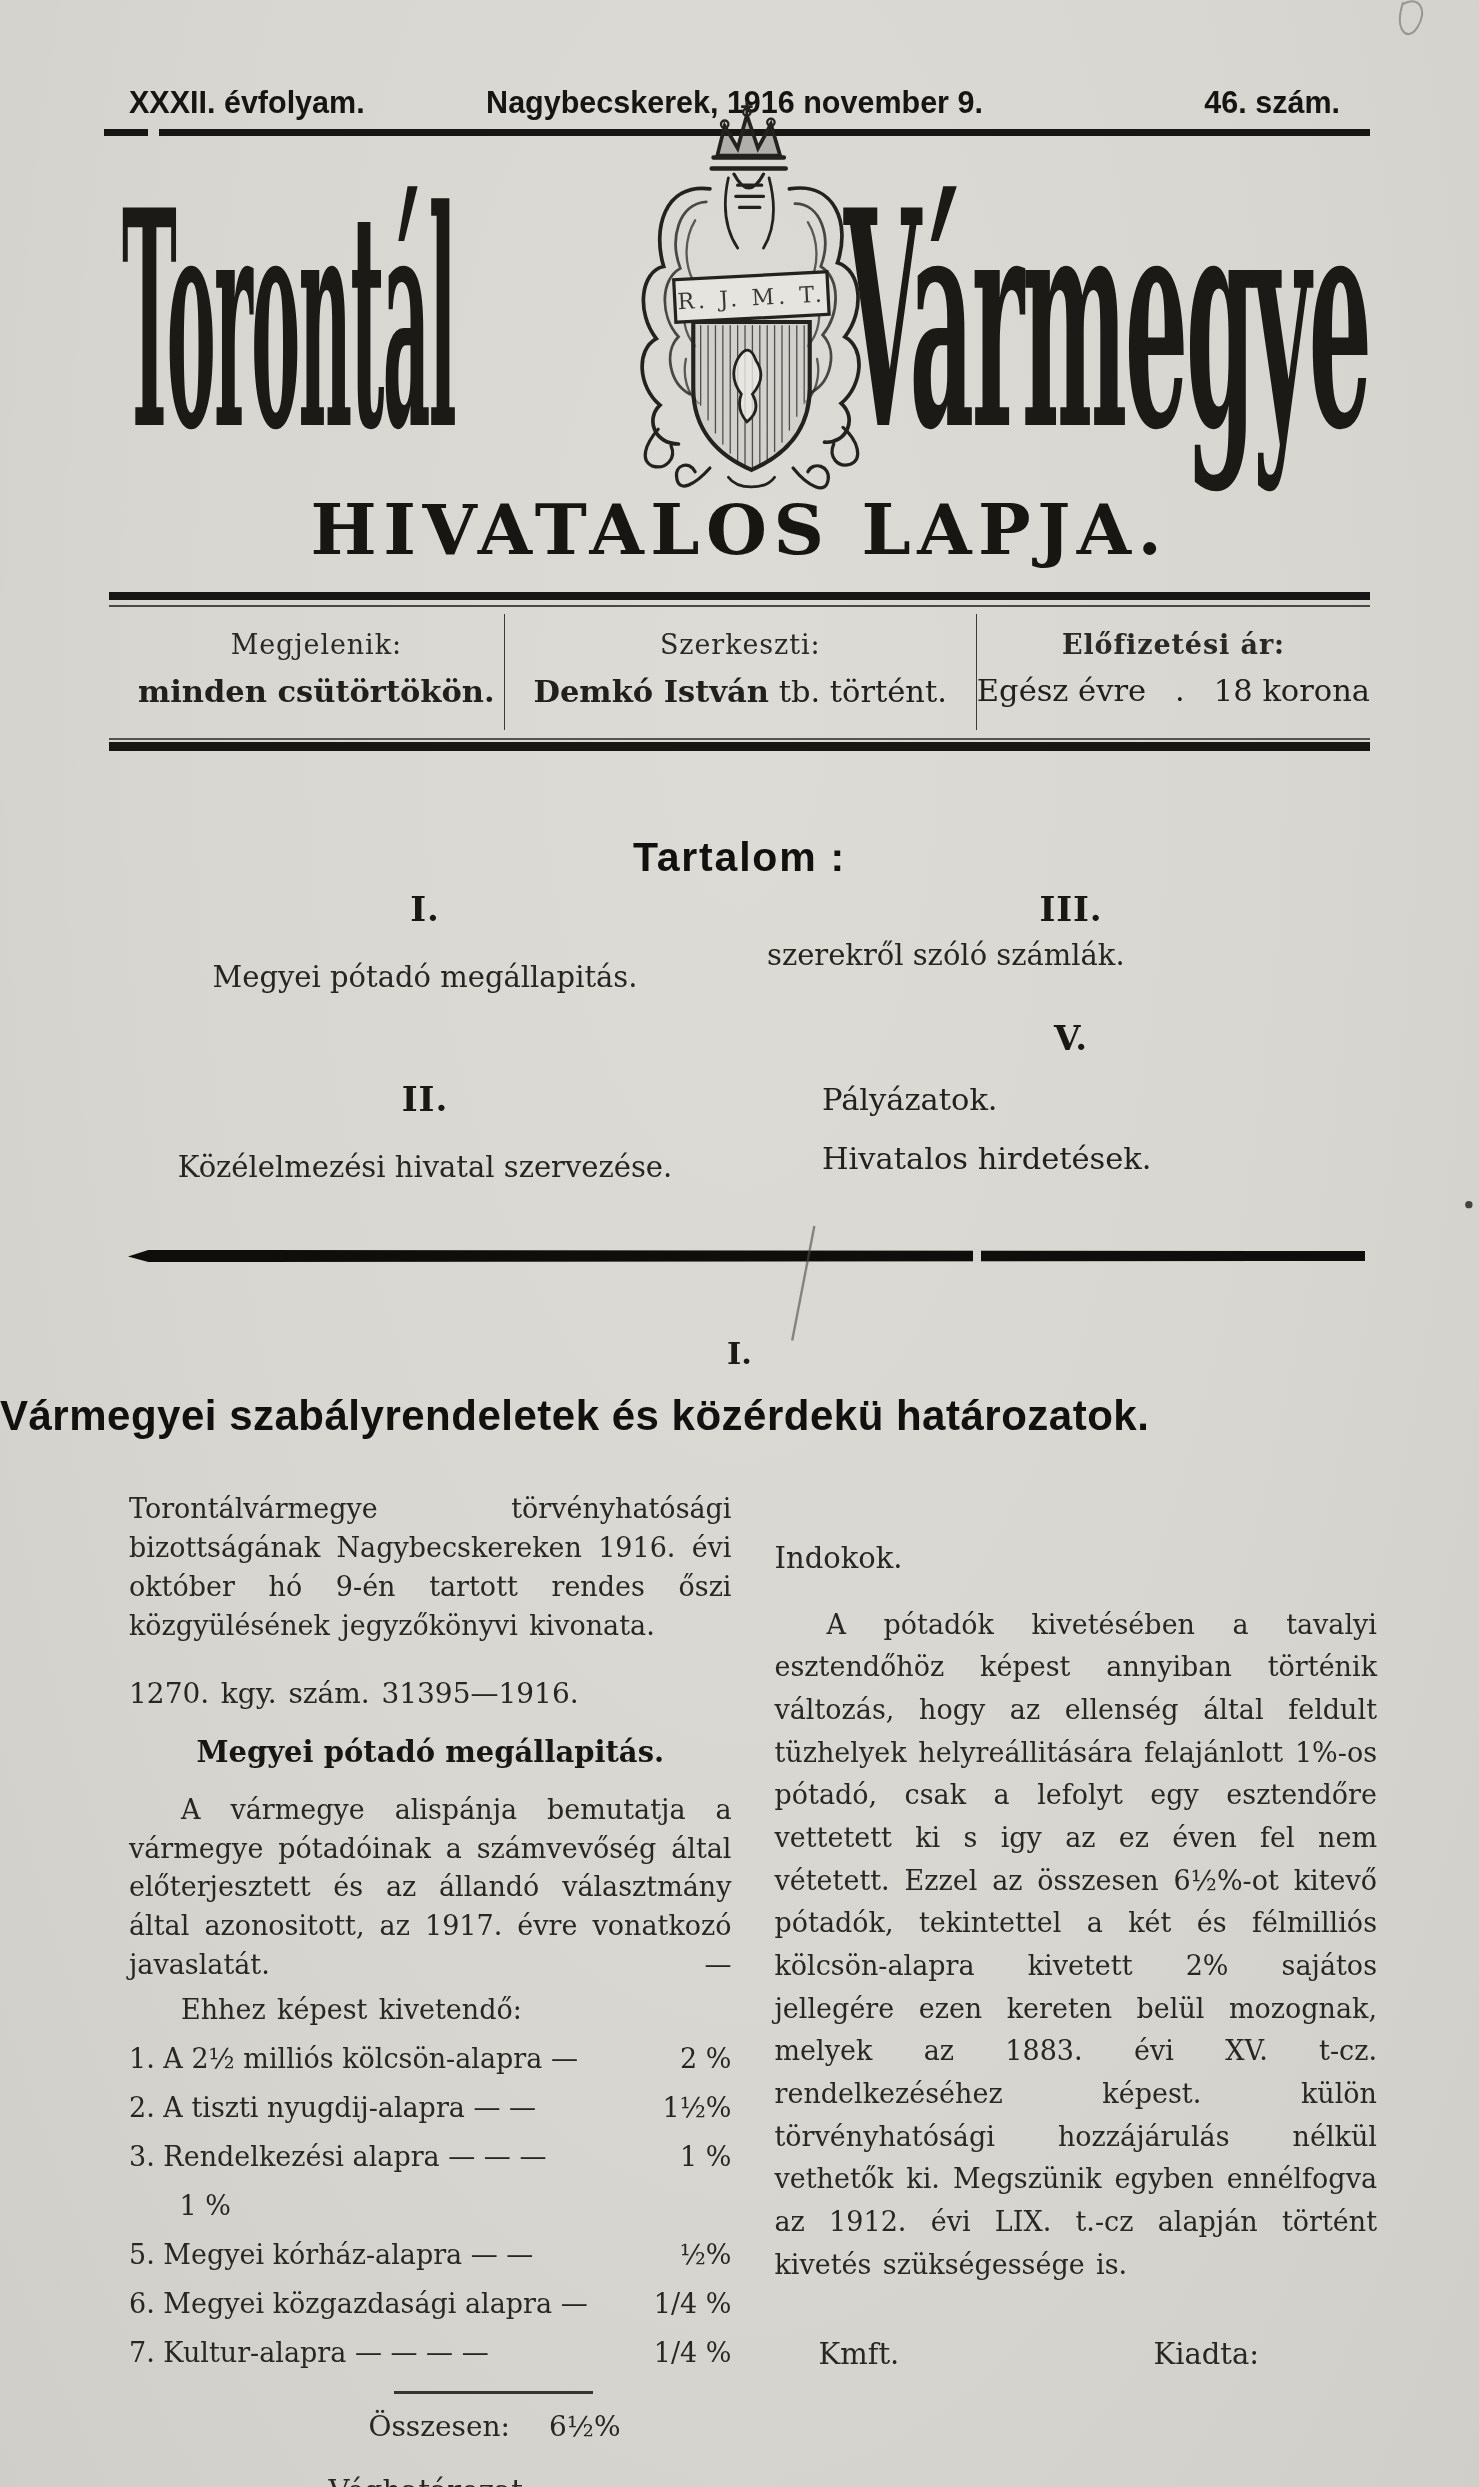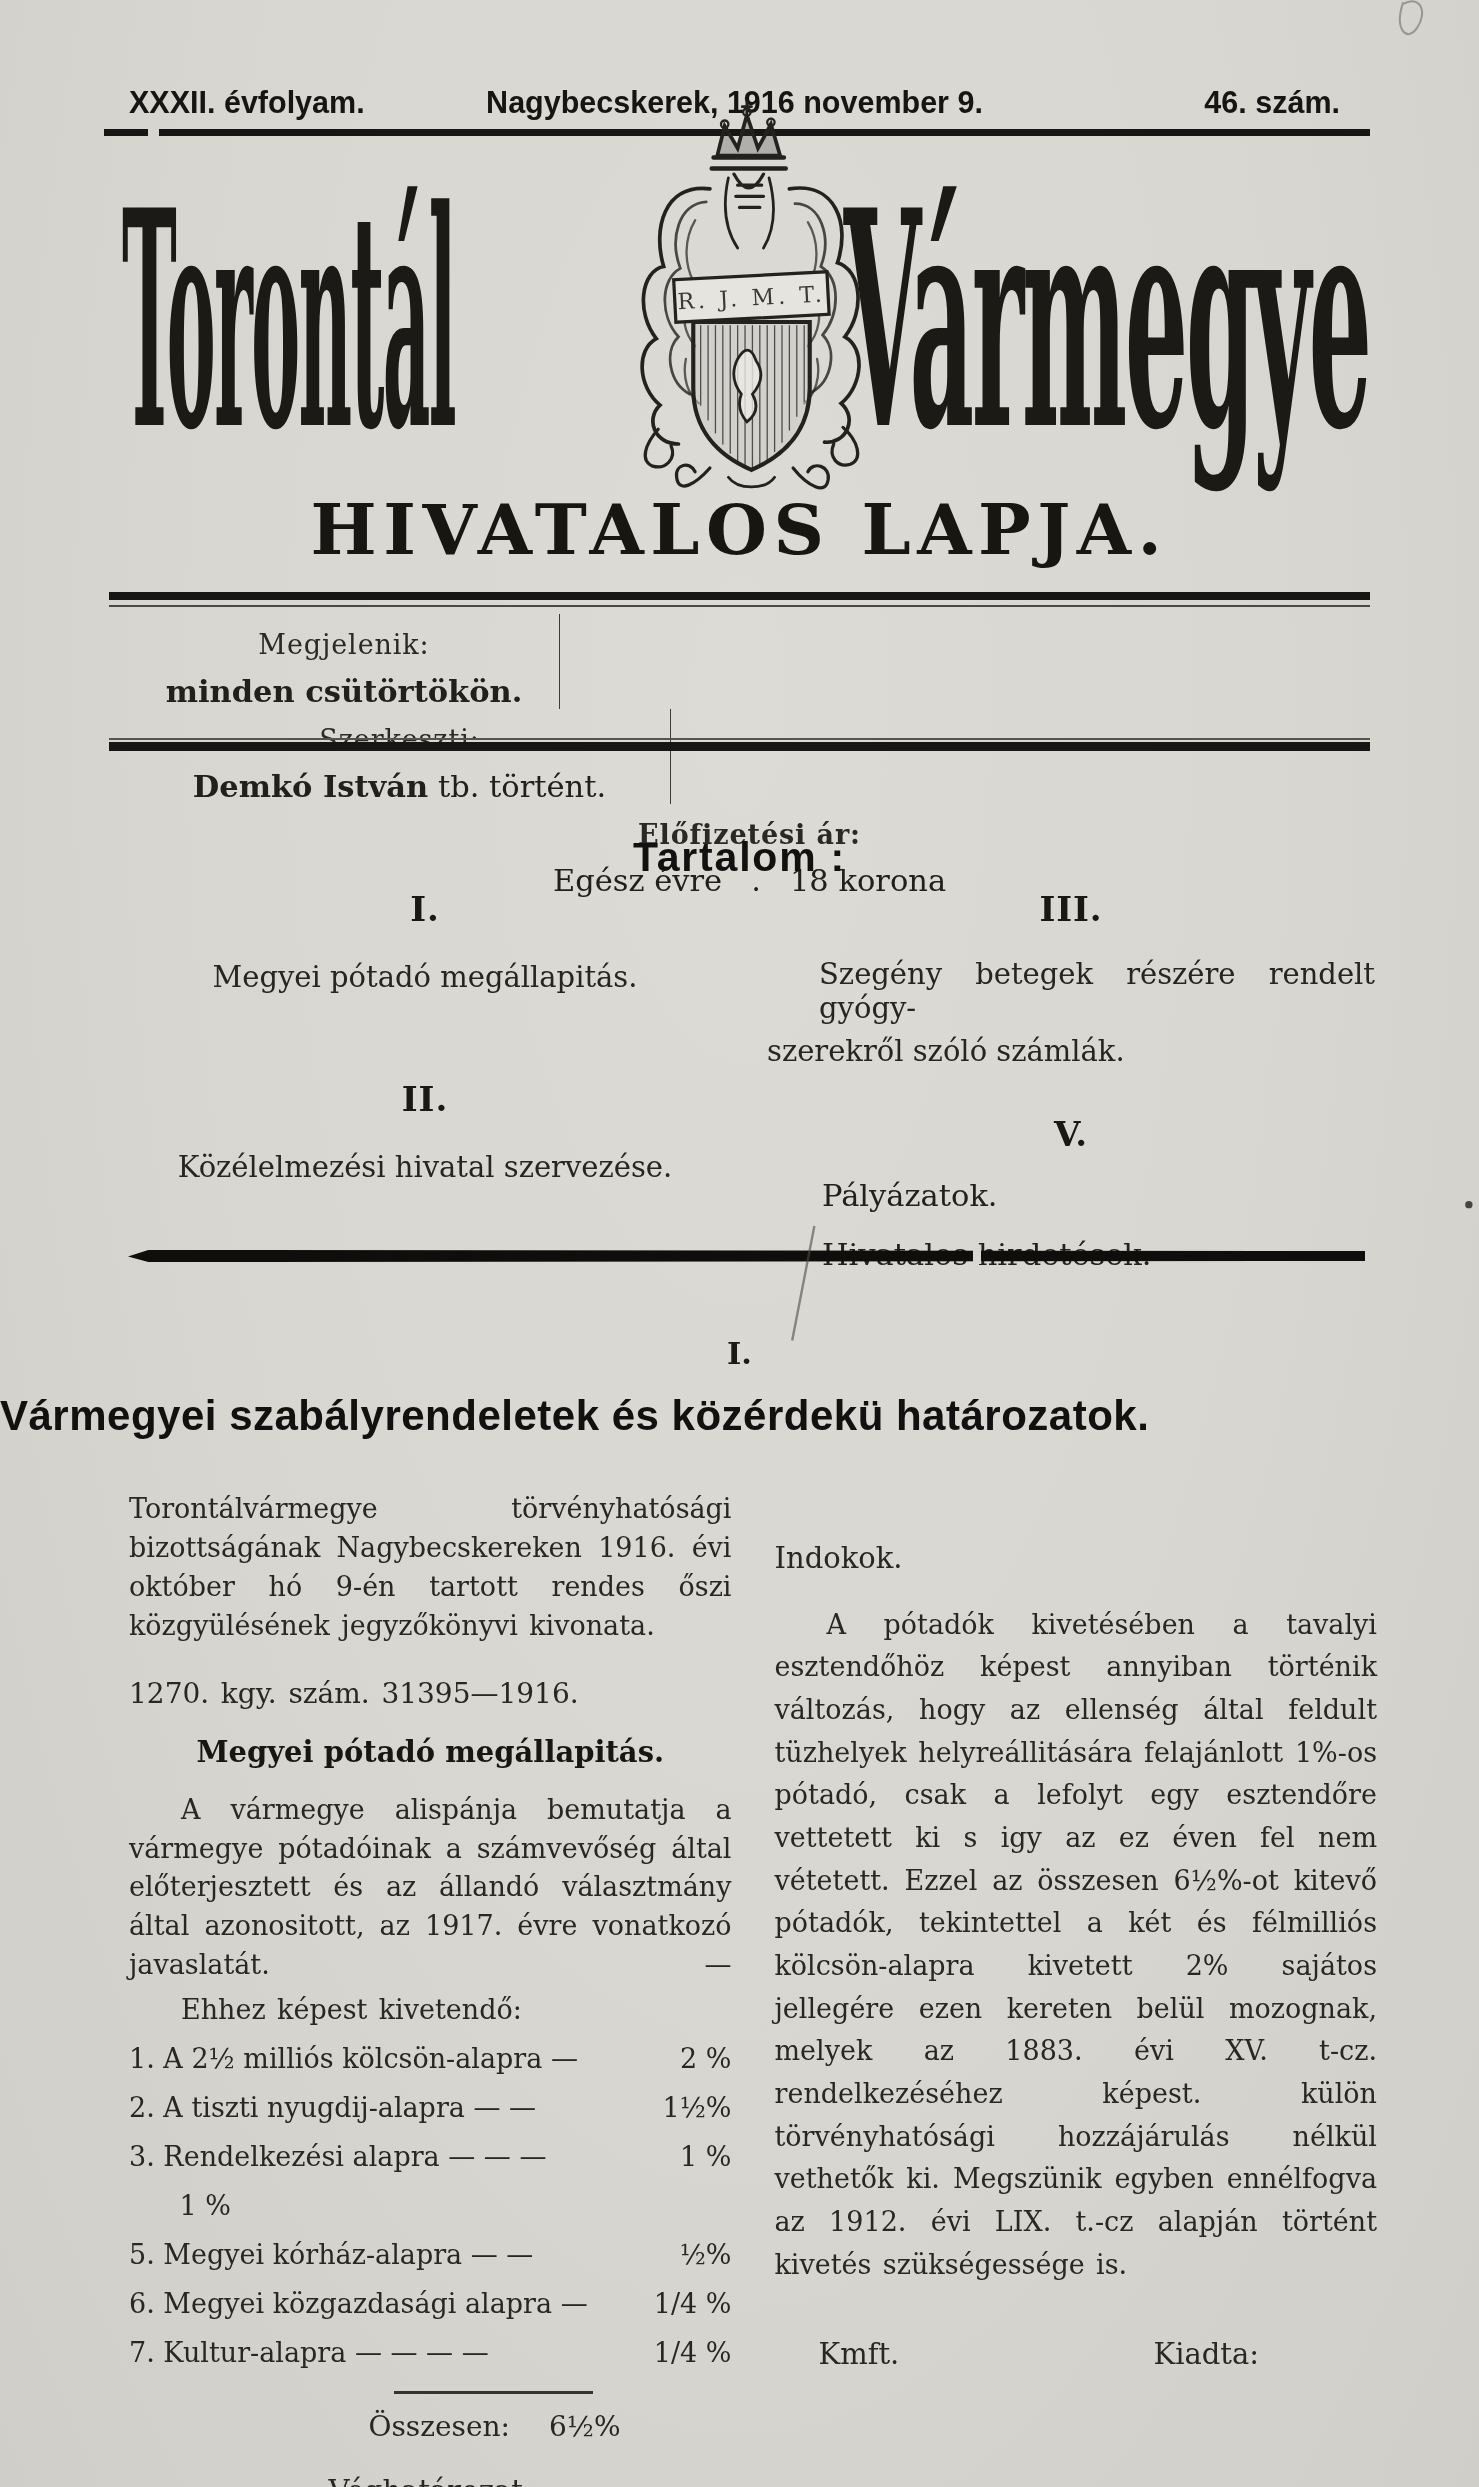--- a/index.html
+++ b/index.html
@@ -23,21 +23,21 @@
   .mast-left{position:absolute; left:122px; top:28px; width:370px; height:305px; display:flex; align-items:center;}
   .mast-left .mast-word{transform:scale(0.37,1.5); transform-origin:left center;}
   .mast-right{position:absolute; right:109px; top:28px; width:499px; height:305px; display:flex; align-items:center; justify-content:flex-end;}
   .mast-right .mast-word{transform:scale(0.50,1.5); transform-origin:right center;}
   .crest{position:absolute; left:599px; top:-39px; width:305px; height:407px;}
   .subtitle{position:absolute; top:488px; left:0; width:1479px; text-align:center;
     font-family:"DejaVu Serif", serif; font-weight:700; font-size:70px; letter-spacing:6.5px; color:#171613;}
   .sub-rule-a{top:592px; left:109px; right:109px; height:8.3px;}
   .sub-rule-b{top:605px; left:109px; right:109px; height:1.8px; background:#4a4945;}
   
-  .info-bar{position:absolute; top:614px; left:129px; right:109px; height:116px; display:flex;flex-direction:column;}
+  .info-bar{position:absolute; top:614px; left:129px; right:109px; height:116px; display:flex;}
   .info-cell{padding-top:15px; text-align:center;}
   .info-c1{width:430px; border-right:1.8px solid #3c3b38;}
   .info-c2{width:541px; border-right:1.8px solid #3c3b38;}
   .info-c3{flex:1;}
   .info-label{font-size:27px; letter-spacing:0.9px; color:#2a2926;}
   .info-value{font-size:30.5px; margin-top:13px; color:#21201d;}
   .b{font-weight:bold;}
   .pre{white-space:pre;}
   .info-rule-a{top:738px; left:109px; right:109px; height:1.8px; background:#55544f;}
   .info-rule-b{top:742px; left:109px; right:109px; height:9.2px;}
@@ -175,21 +175,20 @@
   <div class="toc-title">Tartalom :</div>
   <div class="toc">
     <div class="toc-col-l">
       <div class="toc-num">I.</div>
       <div class="toc-text">Megyei pótadó megállapitás.</div>
       <div class="toc-num toc-ii">II.</div>
       <div class="toc-text">Közélelmezési hivatal szervezése.</div>
     </div>
     <div class="toc-col-r">
       <div class="toc-num">III.</div>
-      <div class="toc-l1">Szegény betegek részére rendelt gyógy-</div>
       <div class="toc-l2">szerekről szóló számlák.</div>
       <div class="toc-num toc-v">V.</div>
       <div class="toc-item">Pályázatok.</div>
       <div class="toc-item">Hivatalos hirdetések.</div>
     </div>
   </div>
 
   <div class="divider"></div>
   <div class="divider-gap"></div>
   <svg class="marks" viewBox="0 0 1600 2690" width="1479" height="2487">

